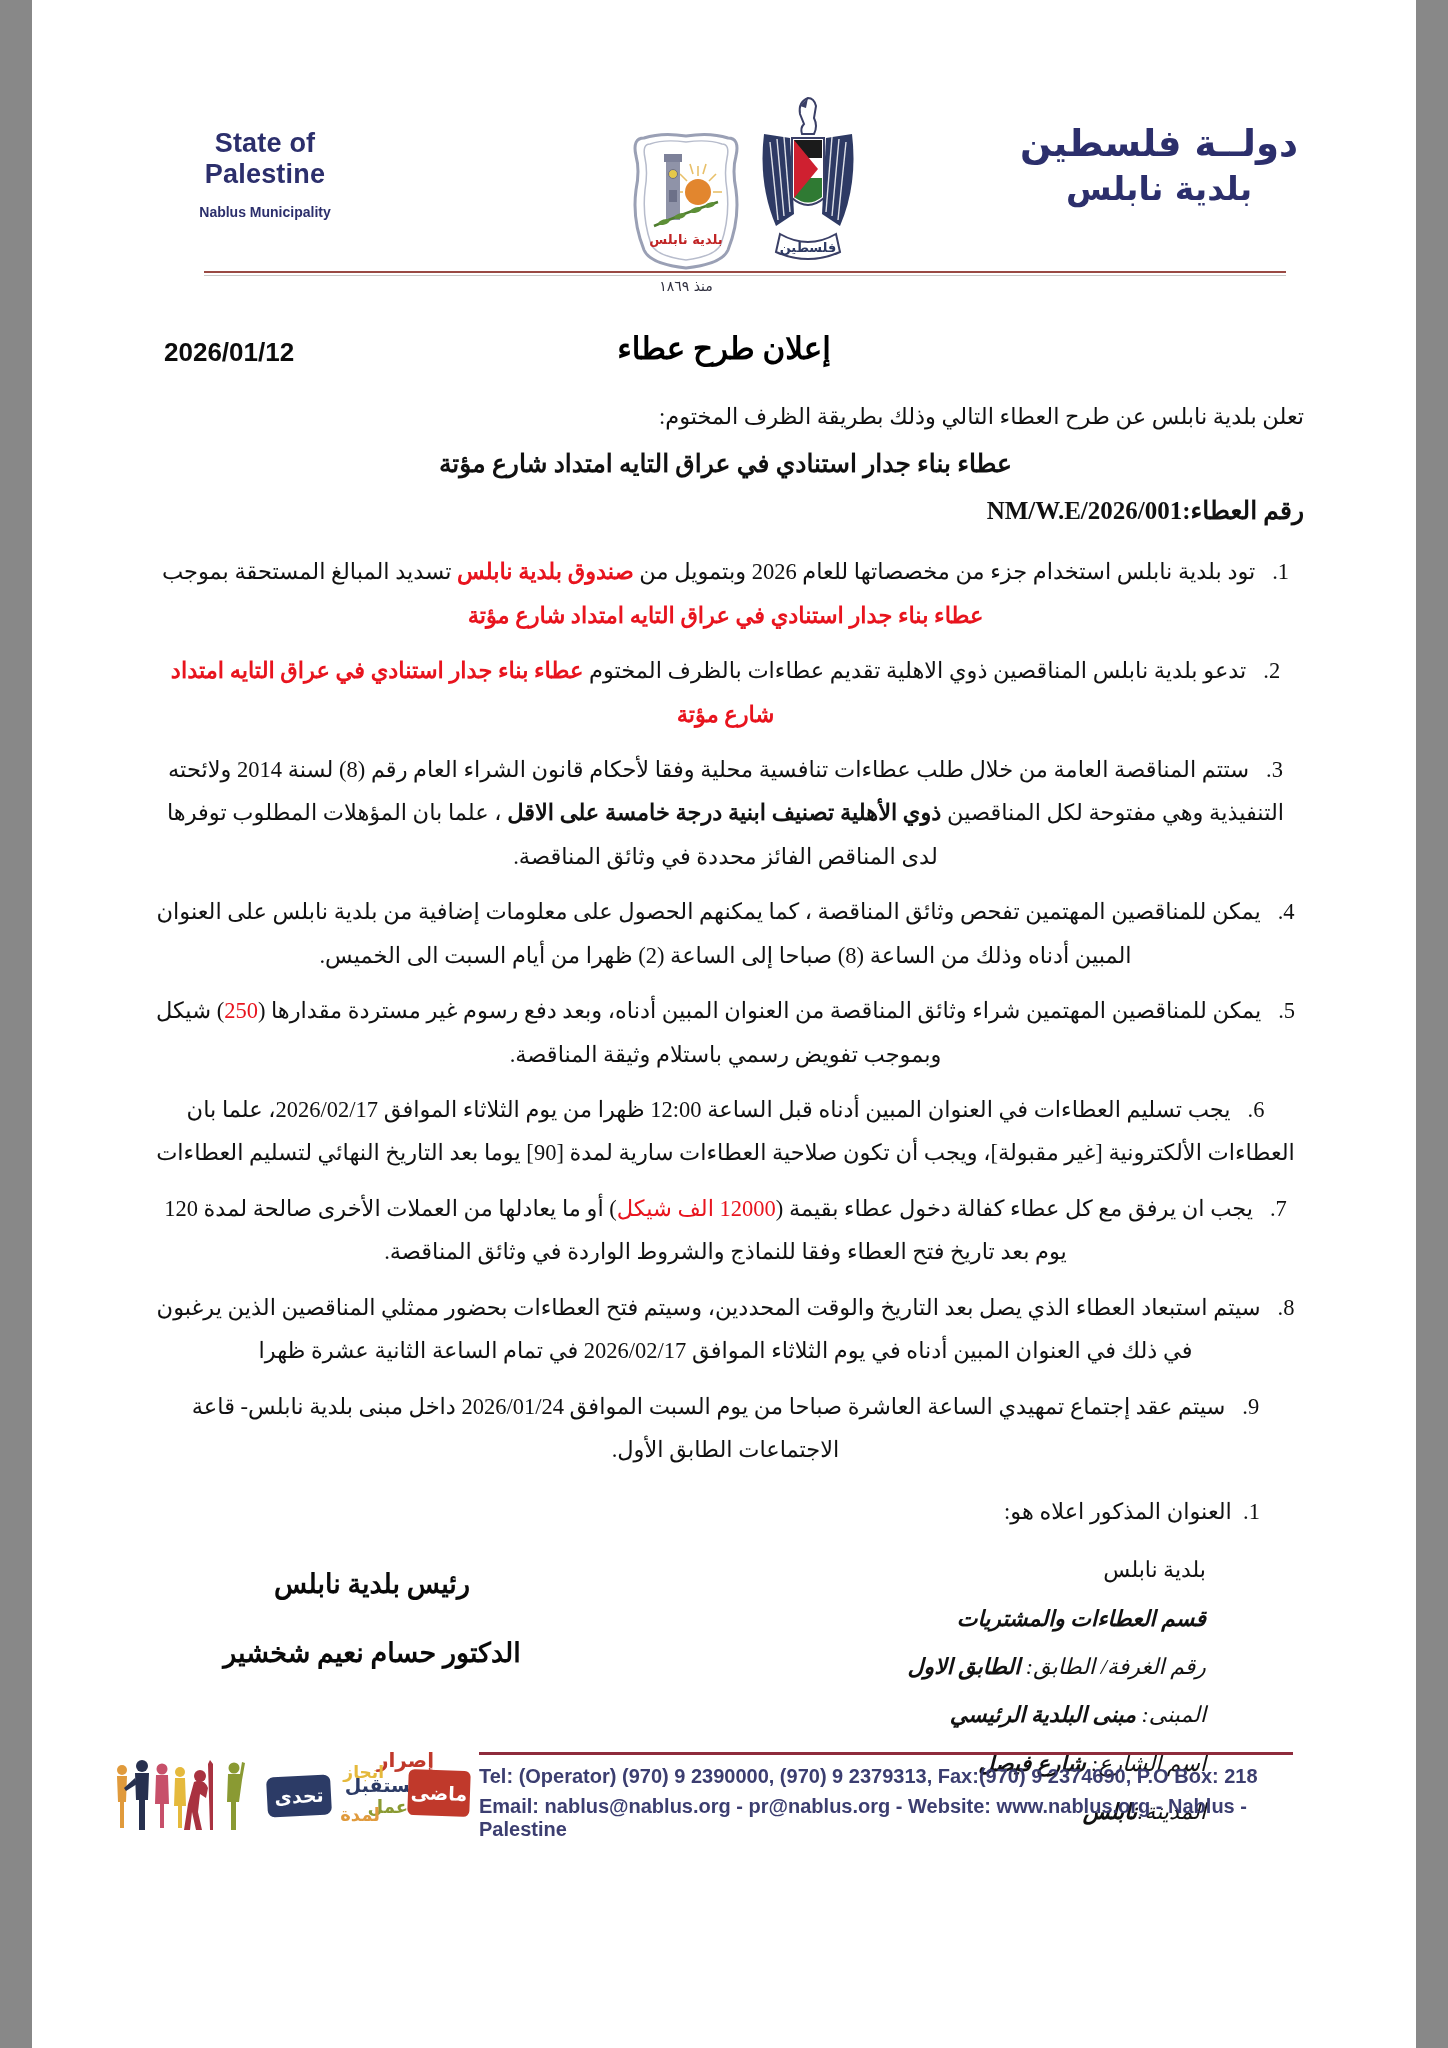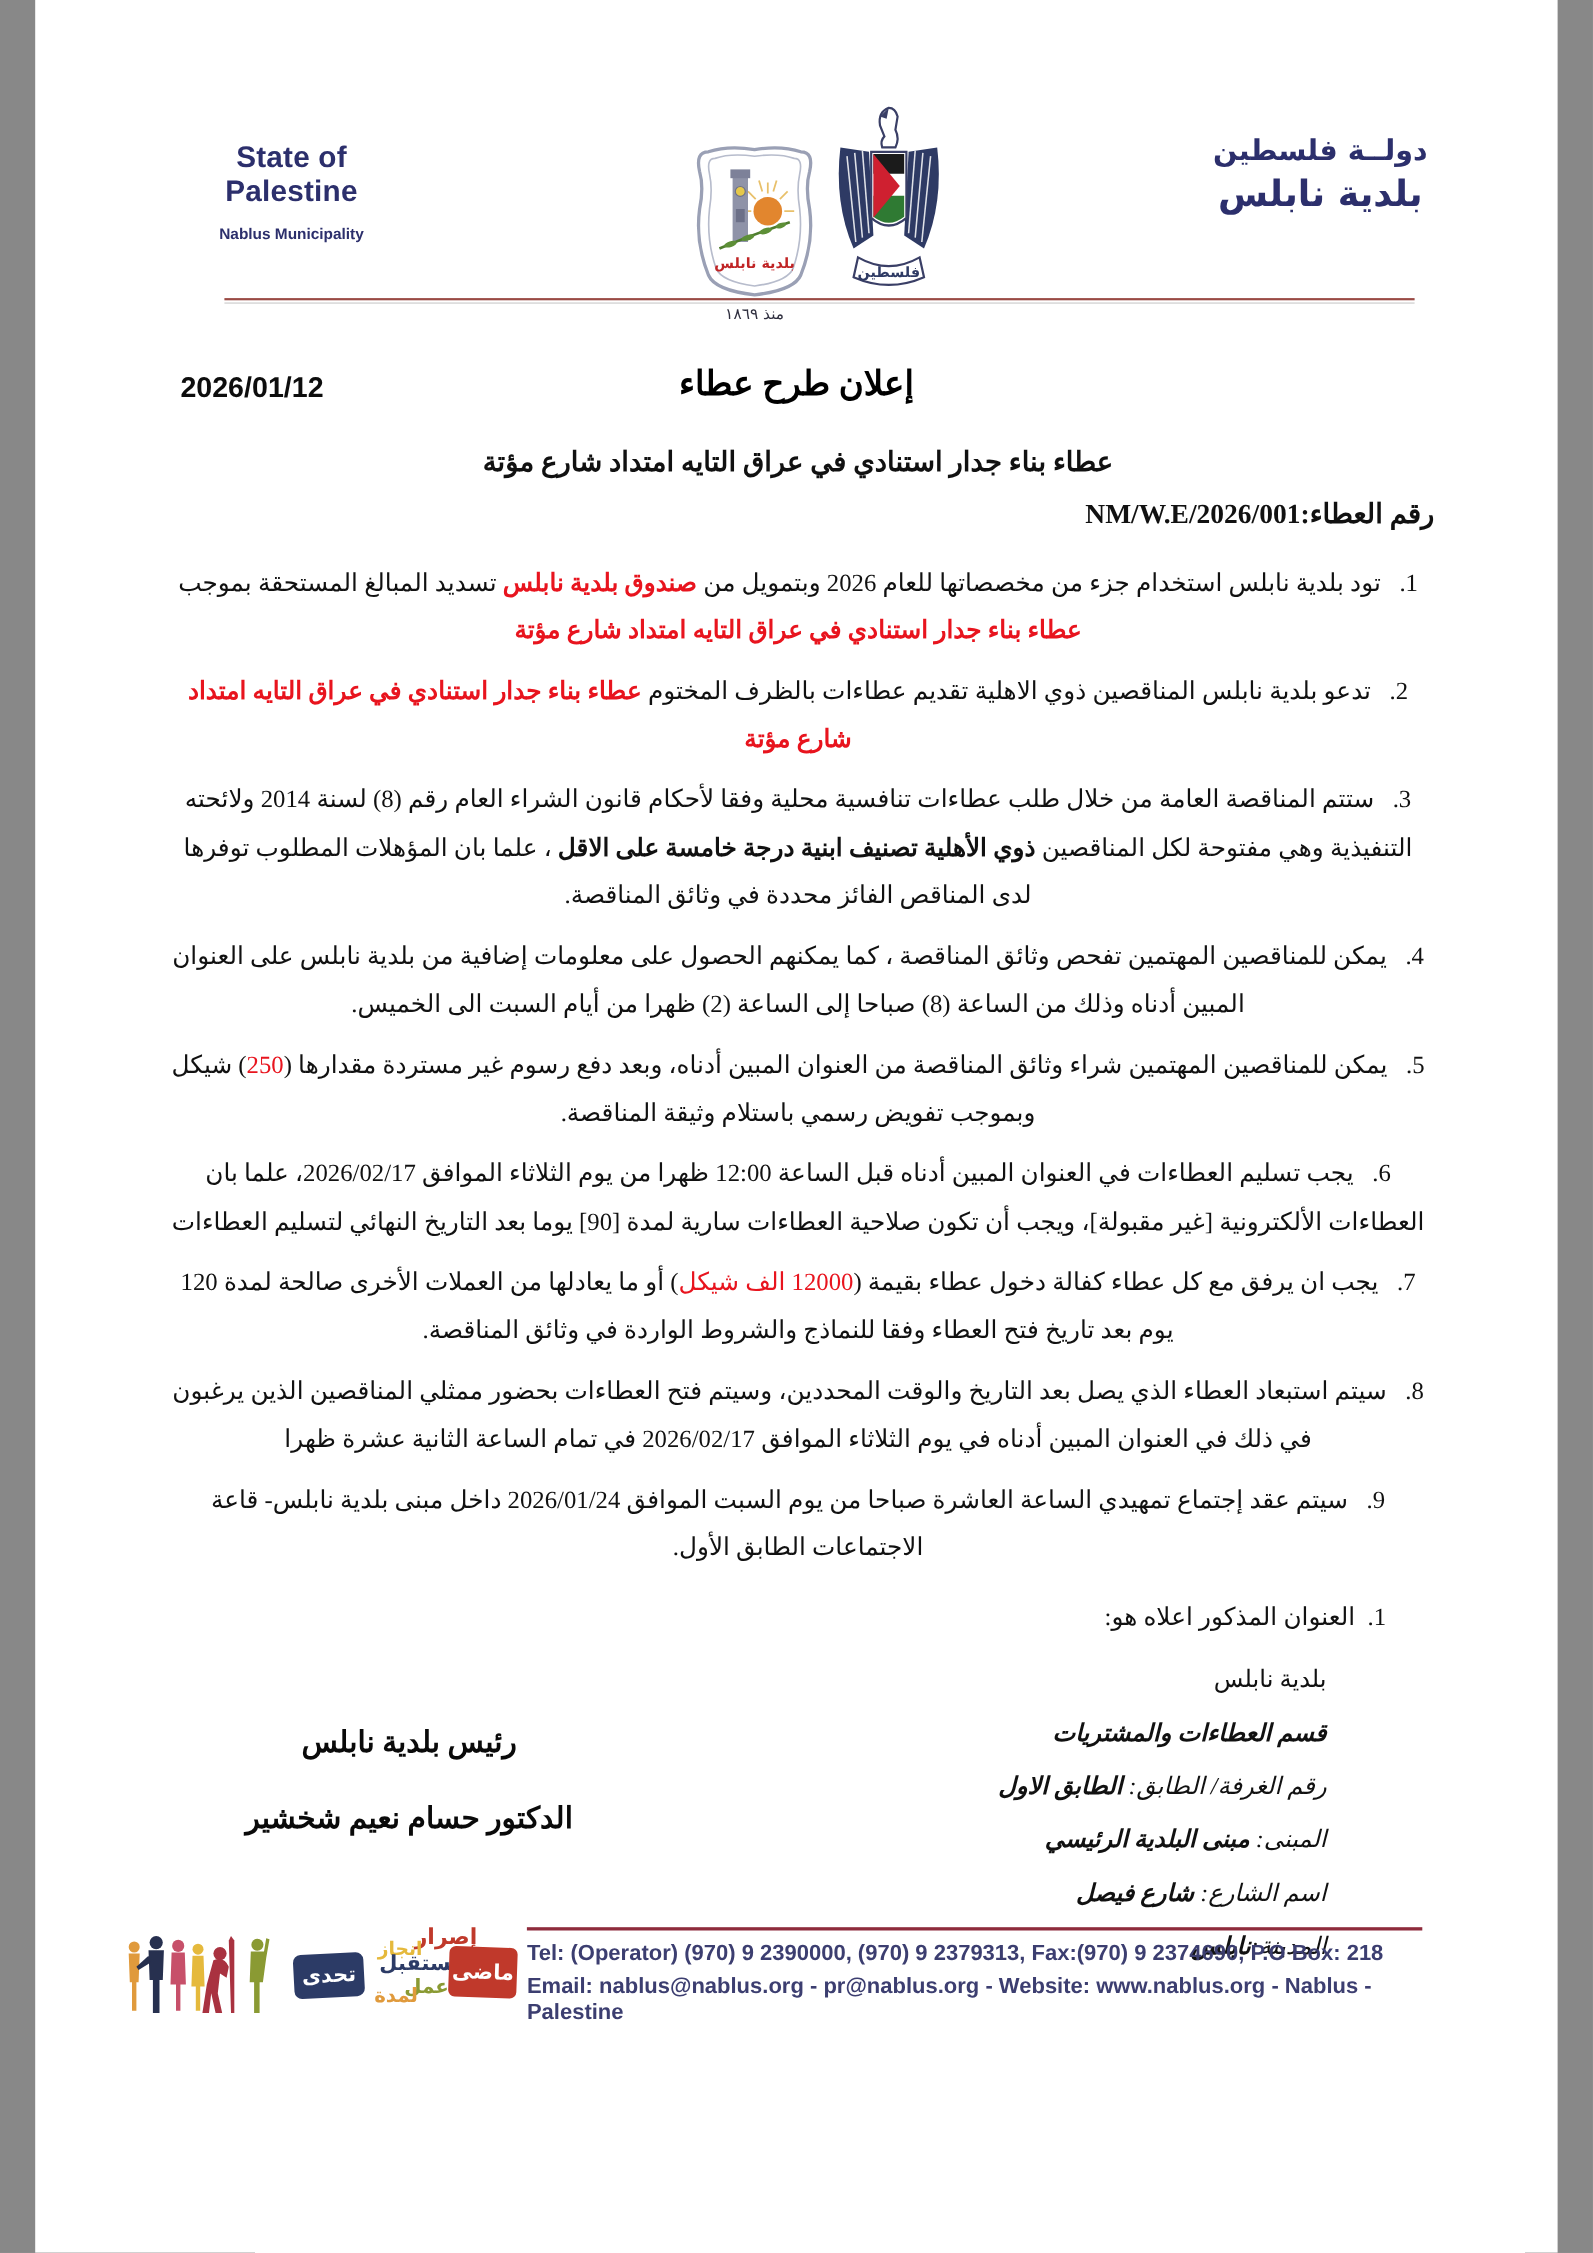--- a/index.html
+++ b/index.html
@@ -5,21 +5,21 @@
   html,body{margin:0;padding:0;background:#888;}
   .page{position:relative;width:1384px;height:2048px;background:#ffffff;margin:0 auto;overflow:hidden;
         font-family:"Liberation Serif","DejaVu Serif",serif;color:#111;}
   
   .org-en{position:absolute;left:128px;top:128px;width:210px;text-align:center;
           font-family:"Liberation Sans","DejaVu Sans",sans-serif;font-weight:bold;color:#2c2f6c;}
   .org-en .l1{font-size:27px;letter-spacing:.2px;}
   .org-en .l2{font-size:14px;margin-top:14px;}
   .org-ar{position:absolute;right:118px;top:122px;text-align:center;color:#2c2f6c;
           font-family:"DejaVu Sans","Liberation Sans",sans-serif;font-weight:bold;direction:rtl;}
-  .org-ar .l1{font-size:26px;}
+  .org-ar .l1{font-size:37px;}
   .org-ar .l2{font-size:33px;margin-top:4px;}
   .seal{position:absolute;left:598px;top:130px;}
   .eagle{position:absolute;left:718px;top:94px;}
   .header-rule{position:absolute;left:172px;right:130px;top:271px;height:2px;background:#9a4a44;}
   .header-rule:after{content:"";position:absolute;left:0;right:0;top:4px;height:1px;background:#c9c9c9;}
   .since{position:absolute;left:590px;top:278px;width:128px;text-align:center;font-size:14px;color:#2f2f3f;
          font-family:"DejaVu Sans",sans-serif;}
   
   .doc-date{position:absolute;left:132px;top:337px;font-family:"Liberation Sans","DejaVu Sans",sans-serif;
             font-weight:bold;font-size:26px;color:#0d0d0d;}
@@ -135,20 +135,21 @@
     <div class="l2">بلدية نابلس</div>
   </div>
 
   <div class="header-rule"></div>
   <div class="since">منذ ١٨٦٩</div>
 
   <div class="doc-date">2026/01/12</div>
   <div class="doc-title">إعلان طرح عطاء</div>
 
   <div class="content">
+    <p class="intro">تعلن بلدية نابلس عن طرح العطاء التالي وذلك بطريقة الظرف المختوم:</p>
     <p class="tender-name">عطاء بناء جدار استنادي في عراق التايه امتداد شارع مؤتة</p>
     <p class="tender-number"><span>رقم العطاء:</span><span>NM/W.E/2026/001</span></p>
 
     <div class="items" id="items-list">
         <div class="item">1.&nbsp;&nbsp; <span>تود بلدية نابلس استخدام جزء من مخصصاتها للعام 2026 وبتمويل من </span><span class="rb">صندوق بلدية نابلس</span><span>  تسديد المبالغ المستحقة بموجب </span><span class="rb">عطاء بناء جدار استنادي في عراق التايه امتداد شارع مؤتة</span></div>
         <div class="item">2.&nbsp;&nbsp; <span>تدعو بلدية نابلس المناقصين ذوي الاهلية تقديم عطاءات بالظرف المختوم </span><span class="rb">عطاء بناء جدار استنادي في عراق التايه امتداد شارع مؤتة</span></div>
         <div class="item">3.&nbsp;&nbsp; <span>ستتم المناقصة العامة من خلال طلب عطاءات تنافسية محلية وفقا لأحكام قانون الشراء العام رقم (8) لسنة 2014 ولائحته التنفيذية وهي مفتوحة لكل المناقصين </span><span class="b">ذوي الأهلية تصنيف ابنية درجة خامسة على الاقل</span><span> ، علما بان المؤهلات المطلوب توفرها لدى المناقص الفائز محددة في وثائق المناقصة.</span></div>
         <div class="item">4.&nbsp;&nbsp; <span>يمكن للمناقصين المهتمين تفحص وثائق المناقصة ، كما يمكنهم الحصول على معلومات إضافية من بلدية نابلس على العنوان المبين أدناه وذلك من الساعة (8) صباحا إلى الساعة (2) ظهرا من أيام السبت الى الخميس.</span></div>
         <div class="item">5.&nbsp;&nbsp; <span>يمكن للمناقصين المهتمين شراء وثائق المناقصة من العنوان المبين أدناه، وبعد دفع رسوم غير مستردة مقدارها (</span><span class="r">250</span><span>) شيكل وبموجب تفويض رسمي باستلام وثيقة المناقصة.</span></div>
         <div class="item">6.&nbsp;&nbsp; <span>يجب تسليم العطاءات في العنوان المبين أدناه قبل الساعة 12:00 ظهرا من يوم الثلاثاء الموافق 2026/02/17، علما بان العطاءات الألكترونية [غير مقبولة]، ويجب أن تكون صلاحية العطاءات سارية لمدة [90] يوما بعد التاريخ النهائي لتسليم العطاءات</span></div>

